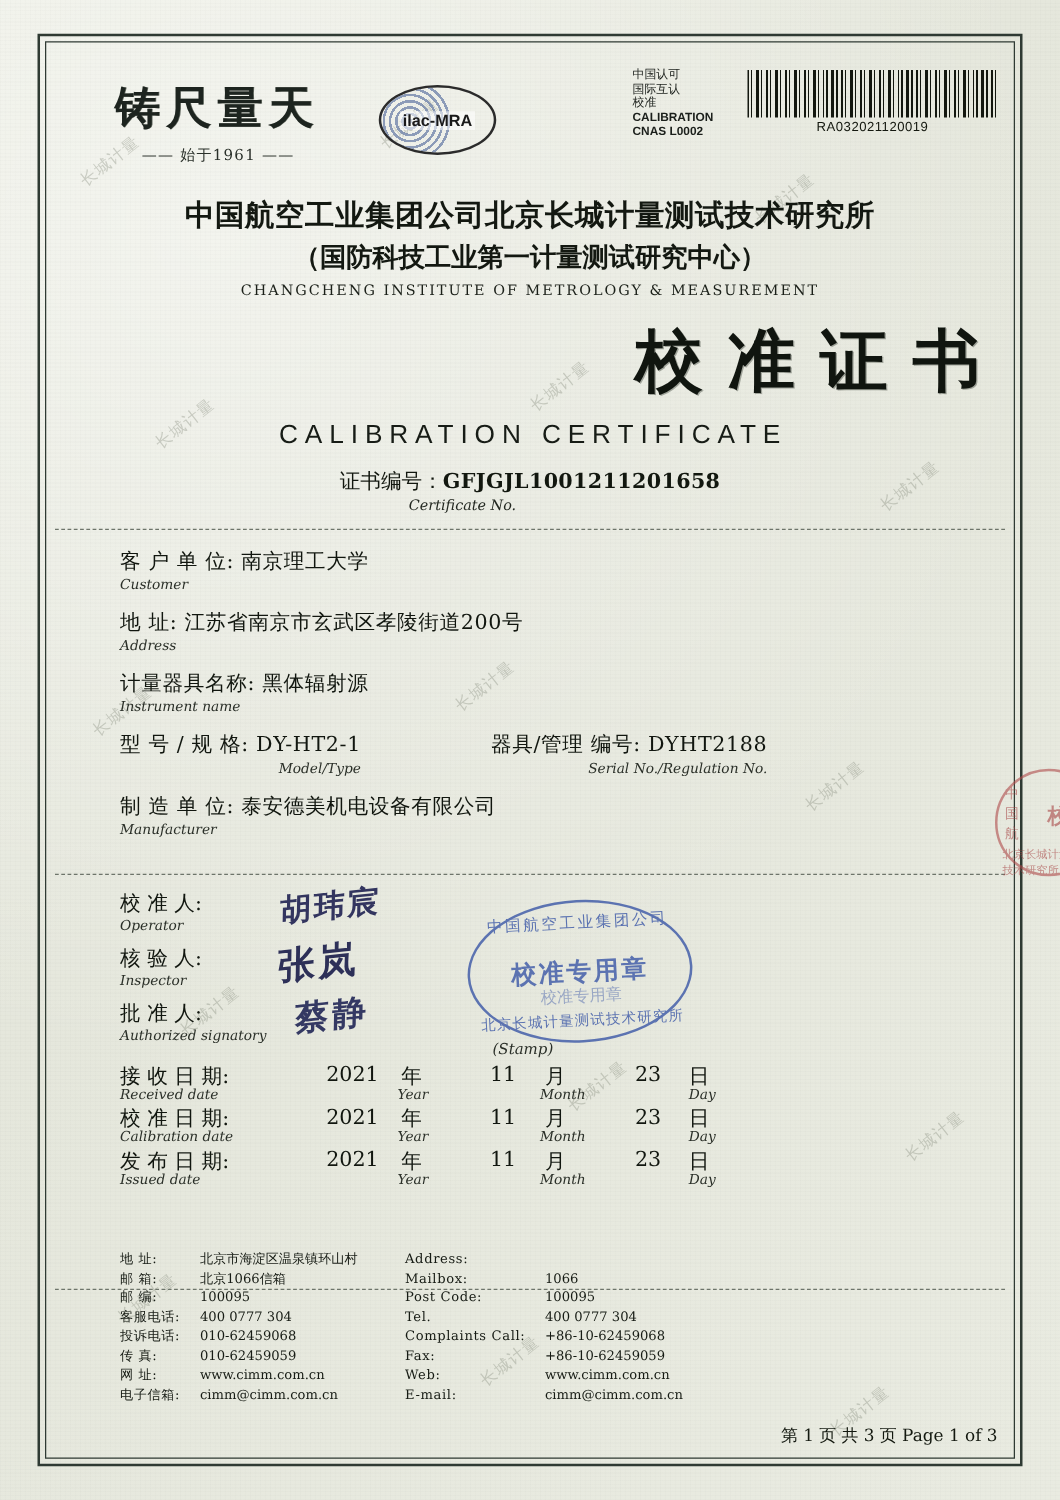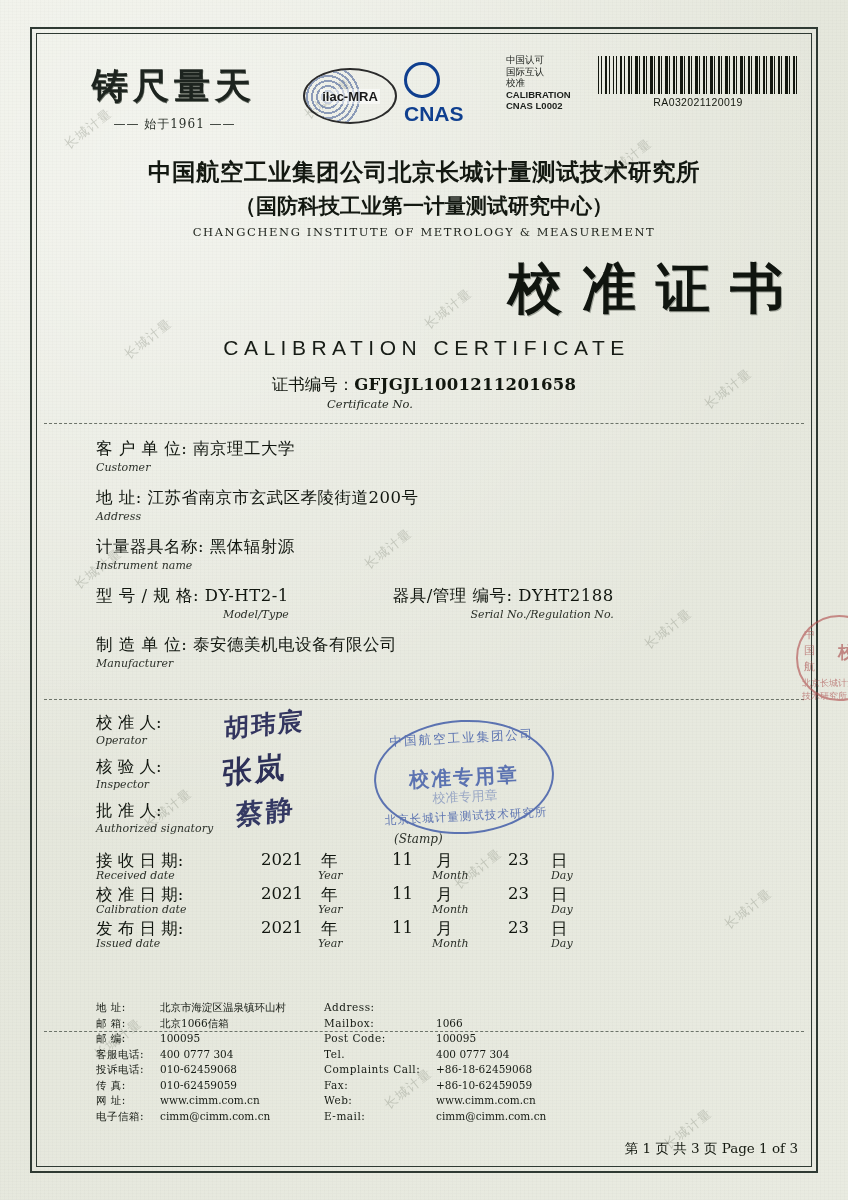--- a/index.html
+++ b/index.html
@@ -440,24 +440,20 @@
         <div class="logo-chars">铸尺量天</div>
         <div class="logo-sub">—— 始于1961 ——</div>
       </div>
 
       <div class="ilac">
         <div class="ilac-oval">
           <span class="ilac-label">ilac-MRA</span>
         </div>
       </div>
 
-      <div class="cnas">
-        <div class="cnas-circle"></div>
-        <div class="cnas-word">CNAS</div>
-      </div>
 
       <div class="cnas-text">
         <div>中国认可</div>
         <div>国际互认</div>
         <div>校准</div>
         <div><b>CALIBRATION</b></div>
         <div><b>CNAS L0002</b></div>
       </div>
 
       <div class="barcode-wrap">
@@ -658,21 +654,21 @@
         <div class="frow">
             <div class="k">Post Code:</div>
             <div class="v">100095</div>
           </div>
         <div class="frow">
             <div class="k">Tel.</div>
             <div class="v">400 0777 304</div>
           </div>
         <div class="frow">
             <div class="k">Complaints Call:</div>
-            <div class="v">+86-18-62459068</div>
+            <div class="v">+86-10-62459068</div>
           </div>
         <div class="frow">
             <div class="k">Fax:</div>
             <div class="v">+86-10-62459059</div>
           </div>
         <div class="frow">
             <div class="k">Web:</div>
             <div class="v">www.cimm.com.cn</div>
           </div>
         <div class="frow">

